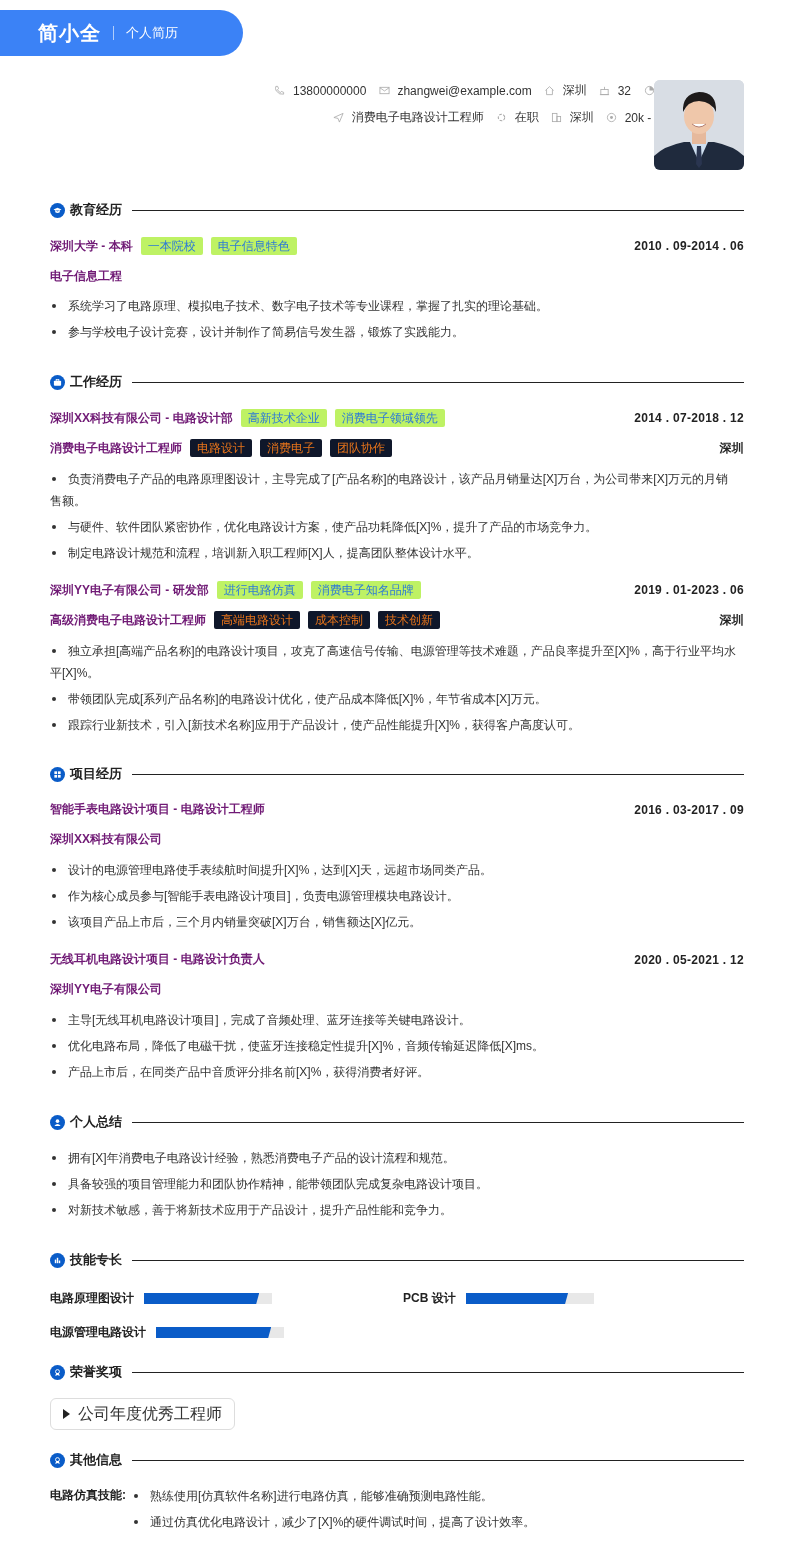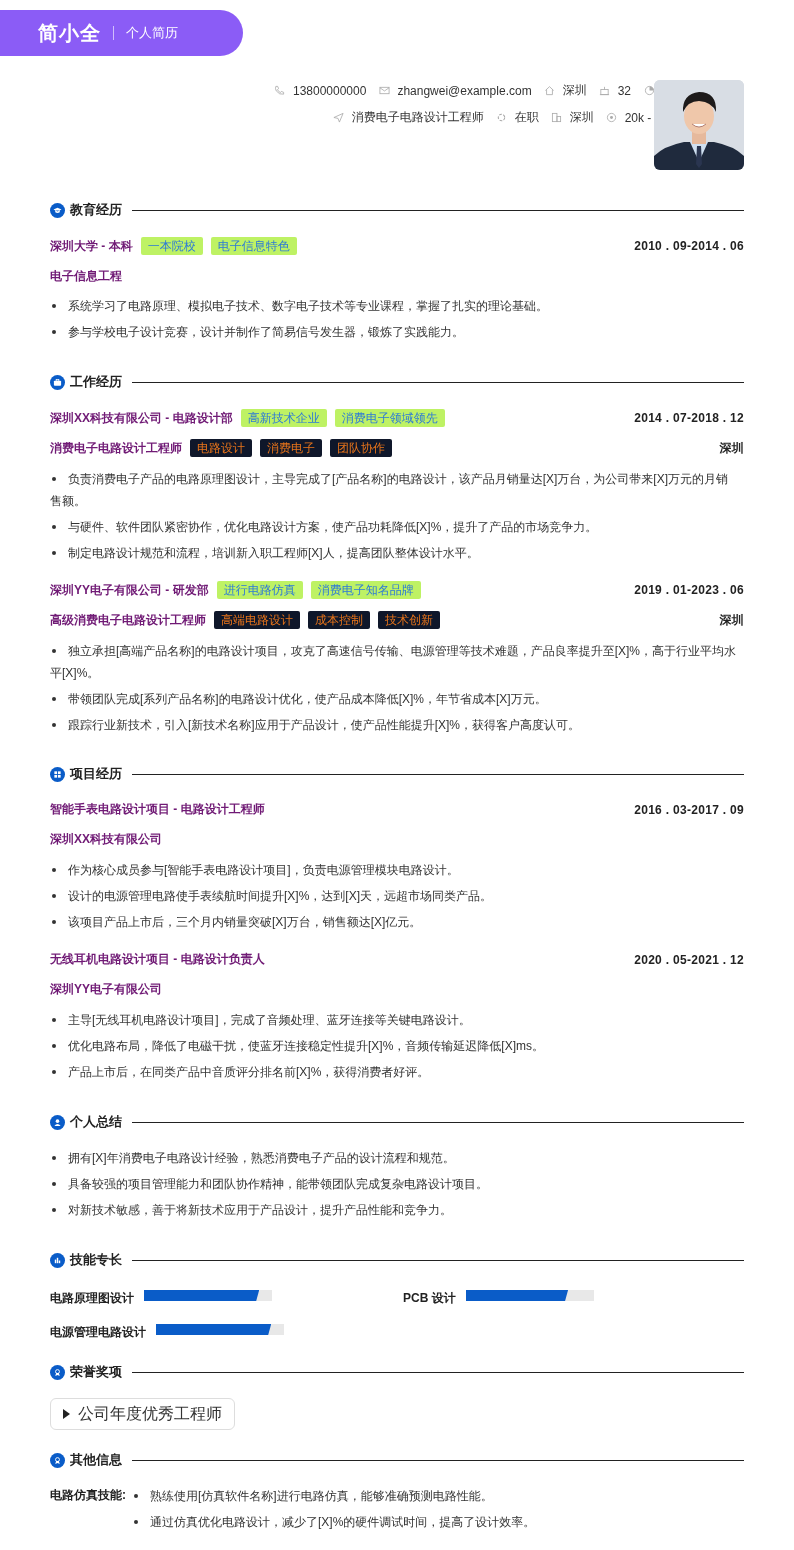--- a/index.html
+++ b/index.html
@@ -1,19 +1,19 @@
 <!DOCTYPE html>
 <html><head>
 <meta charset="utf-8">
 <style>
   * { box-sizing: border-box; margin: 0; padding: 0; }
   html, body { width: 794px; background: #ffffff; }
   body { font-family: "Liberation Sans", "DejaVu Sans", sans-serif; color: #222; position: relative; height: 1550px; overflow: hidden; }
 
-  .banner { position: absolute; left: 0; top: 10px; width: 243px; height: 46px; background: #8b5cf6; border-radius: 0 23px 23px 0; display: flex; align-items: center; padding-left: 38px; color: #fff; }
+  .banner { position: absolute; left: 0; top: 10px; width: 243px; height: 46px; background: #3b82f6; border-radius: 0 23px 23px 0; display: flex; align-items: center; padding-left: 38px; color: #fff; }
   .banner .name { font-size: 20px; font-weight: bold; letter-spacing: 1px; }
   .banner .sep { width: 1px; height: 14px; background: rgba(255,255,255,0.6); margin: 0 12px; }
   .banner .sub { font-size: 13px; }
 
   .contact { position: absolute; left: 0; width: 680px; display: flex; justify-content: flex-end; align-items: center; font-size: 12px; color: #333; }
   .contact.row1 { top: 82px; }
   .contact.row2 { top: 109px; }
   .contact .item { display: flex; align-items: center; margin: 0 6px; }
   .contact .ic { width: 12px; height: 12px; margin-right: 7px; display: inline-flex; align-items: center; justify-content: center; color: #b0b0b0; font-size: 10px; }
   .contact svg { width: 11px; height: 11px; }
@@ -33,21 +33,21 @@
   .tag.blue { background: #bef264; color: #2d7ad6; }
   .tag.orange { background: #0f172a; color: #e8741a; }
 
   .bullets { position: absolute; left: 50px; width: 694px; font-size: 12px; color: #333; }
   .bullets li { list-style: none; position: relative; padding-left: 18px; line-height: 26px; }
   .bullets li::before { content: ""; position: absolute; left: 2px; top: 11px; width: 4px; height: 4px; border-radius: 50%; background: #333; }
   .bullets li.wrap { line-height: 22px; padding-top: 2px; padding-bottom: 2px; }
   .bullets li.wrap::before { top: 11px; }
   .bullets li .cont { display: block; margin-left: -18px; }
 
-  .skill { position: absolute; display: flex; align-items: flex-start; font-size: 12px; font-weight: bold; color: #222; }
+  .skill { position: absolute; display: flex; align-items: center; font-size: 12px; font-weight: bold; color: #222; }
   .skill .bar { width: 128px; height: 11px; background: #e8e8e8; margin-left: 10px; position: relative; overflow: hidden; }
   .skill .fill { position: absolute; left: 0; top: 0; height: 100%; background: #0a5cc8; clip-path: polygon(0 0, 100% 0, calc(100% - 3px) 100%, 0 100%); }
 
   .award { position: absolute; left: 50px; top: 1398px; height: 32px; border: 1px solid #ddd; border-radius: 6px; display: flex; align-items: center; padding: 0 12px; font-size: 16px; color: #333; }
   .award .tri { width: 0; height: 0; border-top: 5px solid transparent; border-bottom: 5px solid transparent; border-left: 7px solid #222; margin-right: 8px; }
 
   .other-label { position: absolute; left: 50px; top: 1487px; font-size: 12px; font-weight: bold; color: #222; }
 </style>
 </head>
 <body>
@@ -241,22 +241,22 @@
 </div>
 
 <div class="row" style="top:801px;">
   <span class="strong">智能手表电路设计项目 - 电路设计工程师</span>
   <span class="right">2016 . 03-2017 . 09</span>
 </div>
 <div class="row" style="top:831px;">
   <span class="strong">深圳XX科技有限公司</span>
 </div>
 <ul class="bullets" style="top:857px;">
+  <li>设计的电源管理电路使手表续航时间提升[X]%，达到[X]天，远超市场同类产品。</li>
   <li>作为核心成员参与[智能手表电路设计项目]，负责电源管理模块电路设计。</li>
-  <li>设计的电源管理电路使手表续航时间提升[X]%，达到[X]天，远超市场同类产品。</li>
   <li>该项目产品上市后，三个月内销量突破[X]万台，销售额达[X]亿元。</li>
 </ul>
 
 <div class="row" style="top:951px;">
   <span class="strong">无线耳机电路设计项目 - 电路设计负责人</span>
   <span class="right">2020 . 05-2021 . 12</span>
 </div>
 <div class="row" style="top:981px;">
   <span class="strong">深圳YY电子有限公司</span>
 </div>

